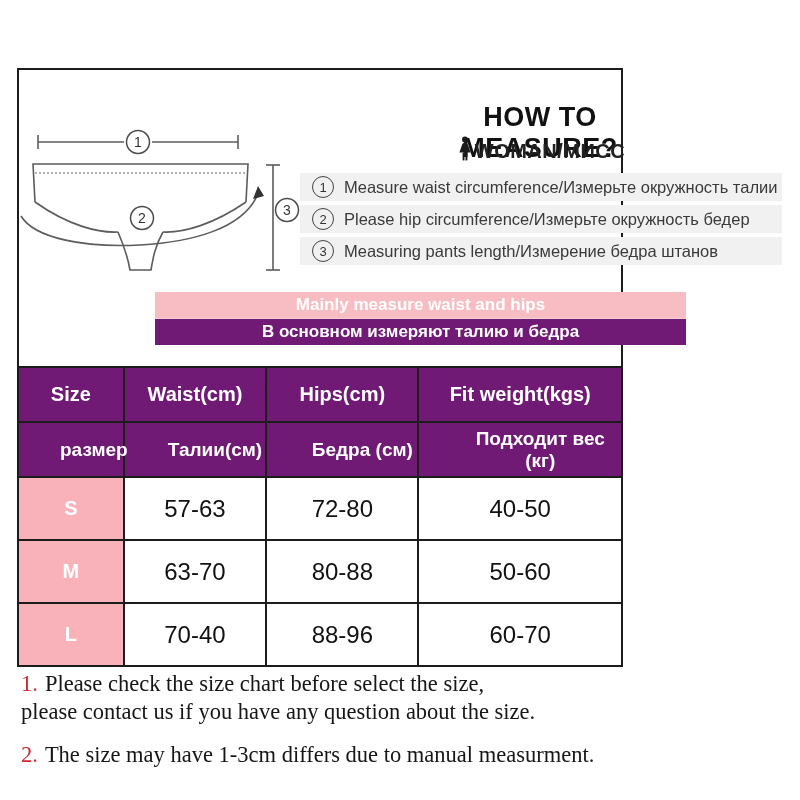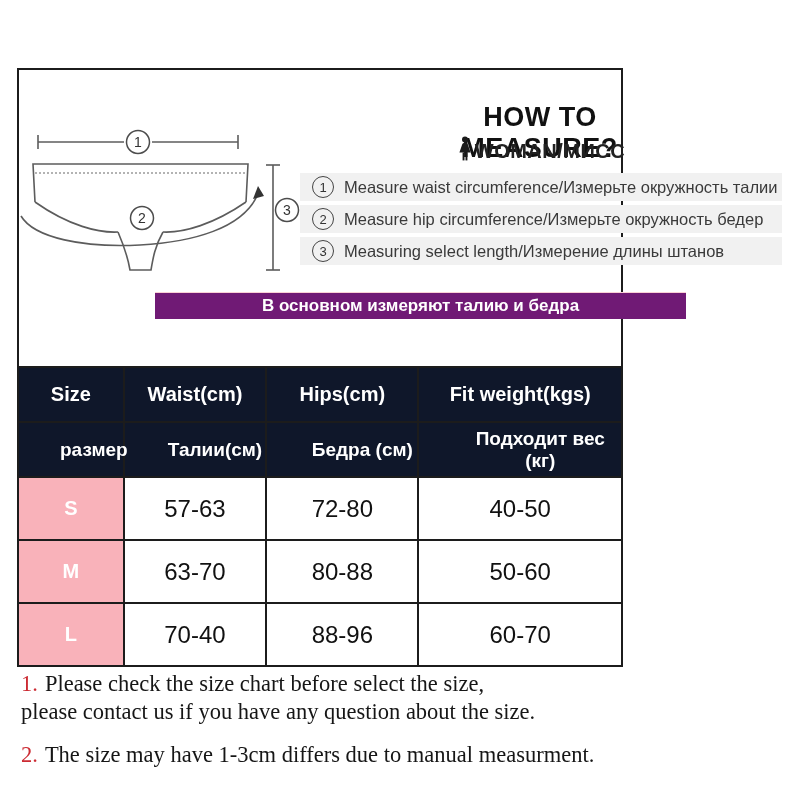--- a/index.html
+++ b/index.html
@@ -29,21 +29,21 @@
 
   .banner{position:absolute;left:136px;top:222px;width:531px;}
   .banner .b1,.banner .b2{height:26px;display:flex;align-items:center;justify-content:center;
         color:#fff;font-weight:bold;font-size:17px;}
   .banner .b1{background:#f8bcc3;}
   .banner .b2{background:#701a75;border-top:1px solid #fbd2d6;}
 
   
   table.size-table{width:100%;border-collapse:collapse;margin-top:-2px;table-layout:fixed;}
   table.size-table th,table.size-table td{border:2px solid #1c1c1c;text-align:center;vertical-align:middle;}
-  table.size-table th{background:#0f172a;color:#fff;font-weight:bold;}
+  table.size-table th{background:#701a75;color:#fff;font-weight:bold;}
   .hdr-en th{height:51px;font-size:20px;}
   .hdr-ru th{height:51px;font-size:19px;padding-left:41px;}
   td.size-cell{background:#f9b2ba;color:#fff;font-weight:bold;font-size:20px;}
   td.val-cell{background:#fff;color:#111;font-size:24px;height:59px;}
 
   
   .notes{position:absolute;left:17px;top:670px;width:766px;font-family:"Liberation Serif",serif;
          font-size:22.5px;color:#161616;line-height:28px;}
   .notes p{margin:0 0 15px 4px;}
   .notes .num{color:#cc2b33;padding-right:7px;}
@@ -97,28 +97,29 @@
       <circle cx="270" cy="82" r="11.5"></circle>
       <text x="270" y="87" text-anchor="middle">3</text>
     </svg>
 
     <div class="instr instr1">
       <span class="badge">1</span>
       <span class="itext">Measure waist circumference/Измерьте окружность талии</span>
     </div>
     <div class="instr instr2">
       <span class="badge">2</span>
-      <span class="itext">Measure hip circumference/Измерьте окружность бедер</span>
+      <span class="itext">Please hip circumference/Измерьте окружность бедер</span>
     </div>
     <div class="instr instr3">
       <span class="badge">3</span>
-      <span class="itext">Measuring select length/Измерение длины штанов</span>
+      <span class="itext">Measuring pants length/Измерение бедра штанов</span>
     </div>
 
     <div class="banner">
+      <div class="b1">Mainly measure waist and hips</div>
       <div class="b2">В основном измеряют талию и бедра</div>
     </div>
   </div>
 
   <table class="size-table">
     <colgroup>
       <col style="width:17.5%">
         <col style="width:23.6%">
         <col style="width:25.2%">
         <col style="width:33.7%">

